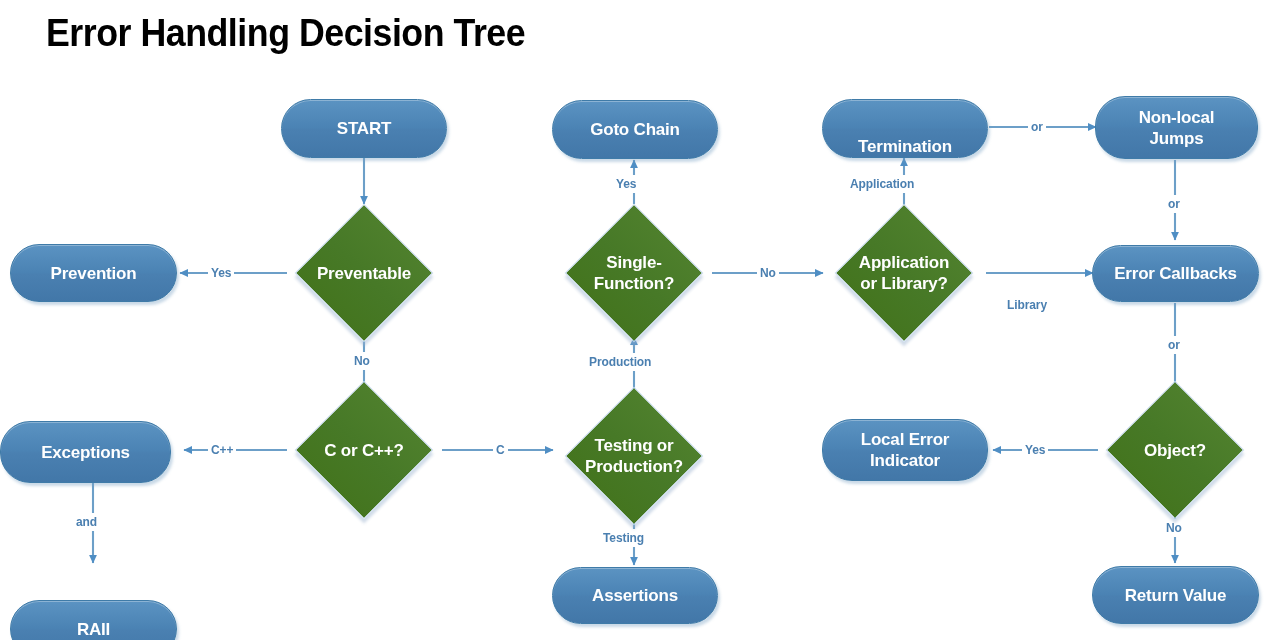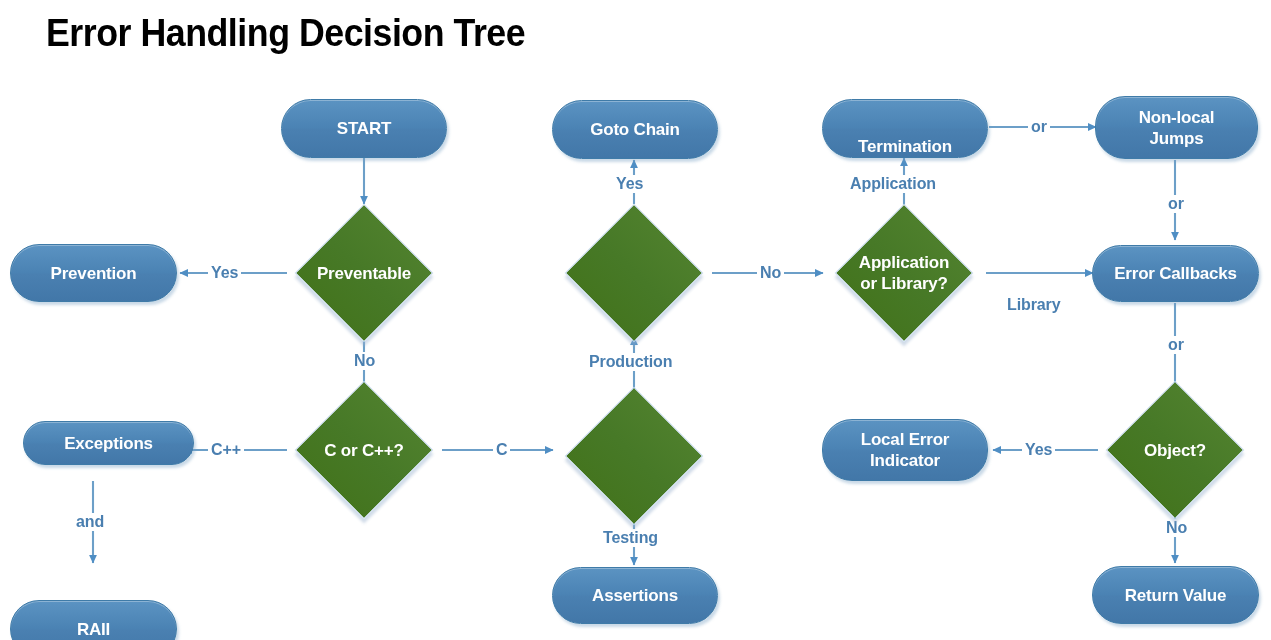--- a/index.html
+++ b/index.html
@@ -75,21 +75,21 @@
     box-shadow: 3px 3px 3px rgba(150,175,205,0.45);
     z-index: -1;
   }
   .diamond .lbl { position: relative; z-index: 2; }
 
   
   .edge-label {
     position: absolute;
     color: #4a7fb0;
     font-weight: bold;
-    font-size: 16px;
+    font-size: 12px;
     letter-spacing: -0.1px;
     white-space: nowrap;
     background: #ffffff;
     padding: 0 3px;
     line-height: 18px;
     z-index: 4;
   }
 </style>
 </head>
 <body>
@@ -154,38 +154,42 @@
 
 <div class="node rounded" style="left:10px; top:244px; width:167px; height:58px;">
   <span class="lbl">Prevention</span>
 </div>
 
 <div class="node diamond" style="left:315px; top:401px; width:98px; height:98px;">
   <span class="dshape"></span>
   <span class="lbl">C or C++?</span>
 </div>
 
-<div class="node rounded" style="left:23px; top:421px; width:171px; height:44px;">
+<div class="node rounded" style="left:0; top:421px; width:171px; height:62px;">
   <span class="lbl">Exceptions</span>
 </div>
 
 <div class="node rounded" style="left:10px; top:600px; width:167px; height:58px;">
   <span class="lbl">RAII</span>
 </div>
 
 <div class="node rounded" style="left:552px; top:100px; width:166px; height:59px;">
   <span class="lbl">Goto Chain</span>
 </div>
 
 <div class="node diamond" style="left:585px; top:224px; width:98px; height:98px;">
   <span class="dshape"></span>
+  <span class="lbl" style="white-space:pre-line;">Single-
+Function?</span>
 </div>
 
 <div class="node diamond" style="left:585px; top:407px; width:98px; height:98px;">
   <span class="dshape"></span>
+  <span class="lbl" style="white-space:pre-line;">Testing or
+Production?</span>
 </div>
 
 <div class="node rounded" style="left:552px; top:567px; width:166px; height:57px;">
   <span class="lbl">Assertions</span>
 </div>
 
 <div class="node rounded" style="left:822px; top:99px; width:166px; height:59px;align-items:flex-end;">
   <span class="lbl">Termination</span>
 </div>
 

